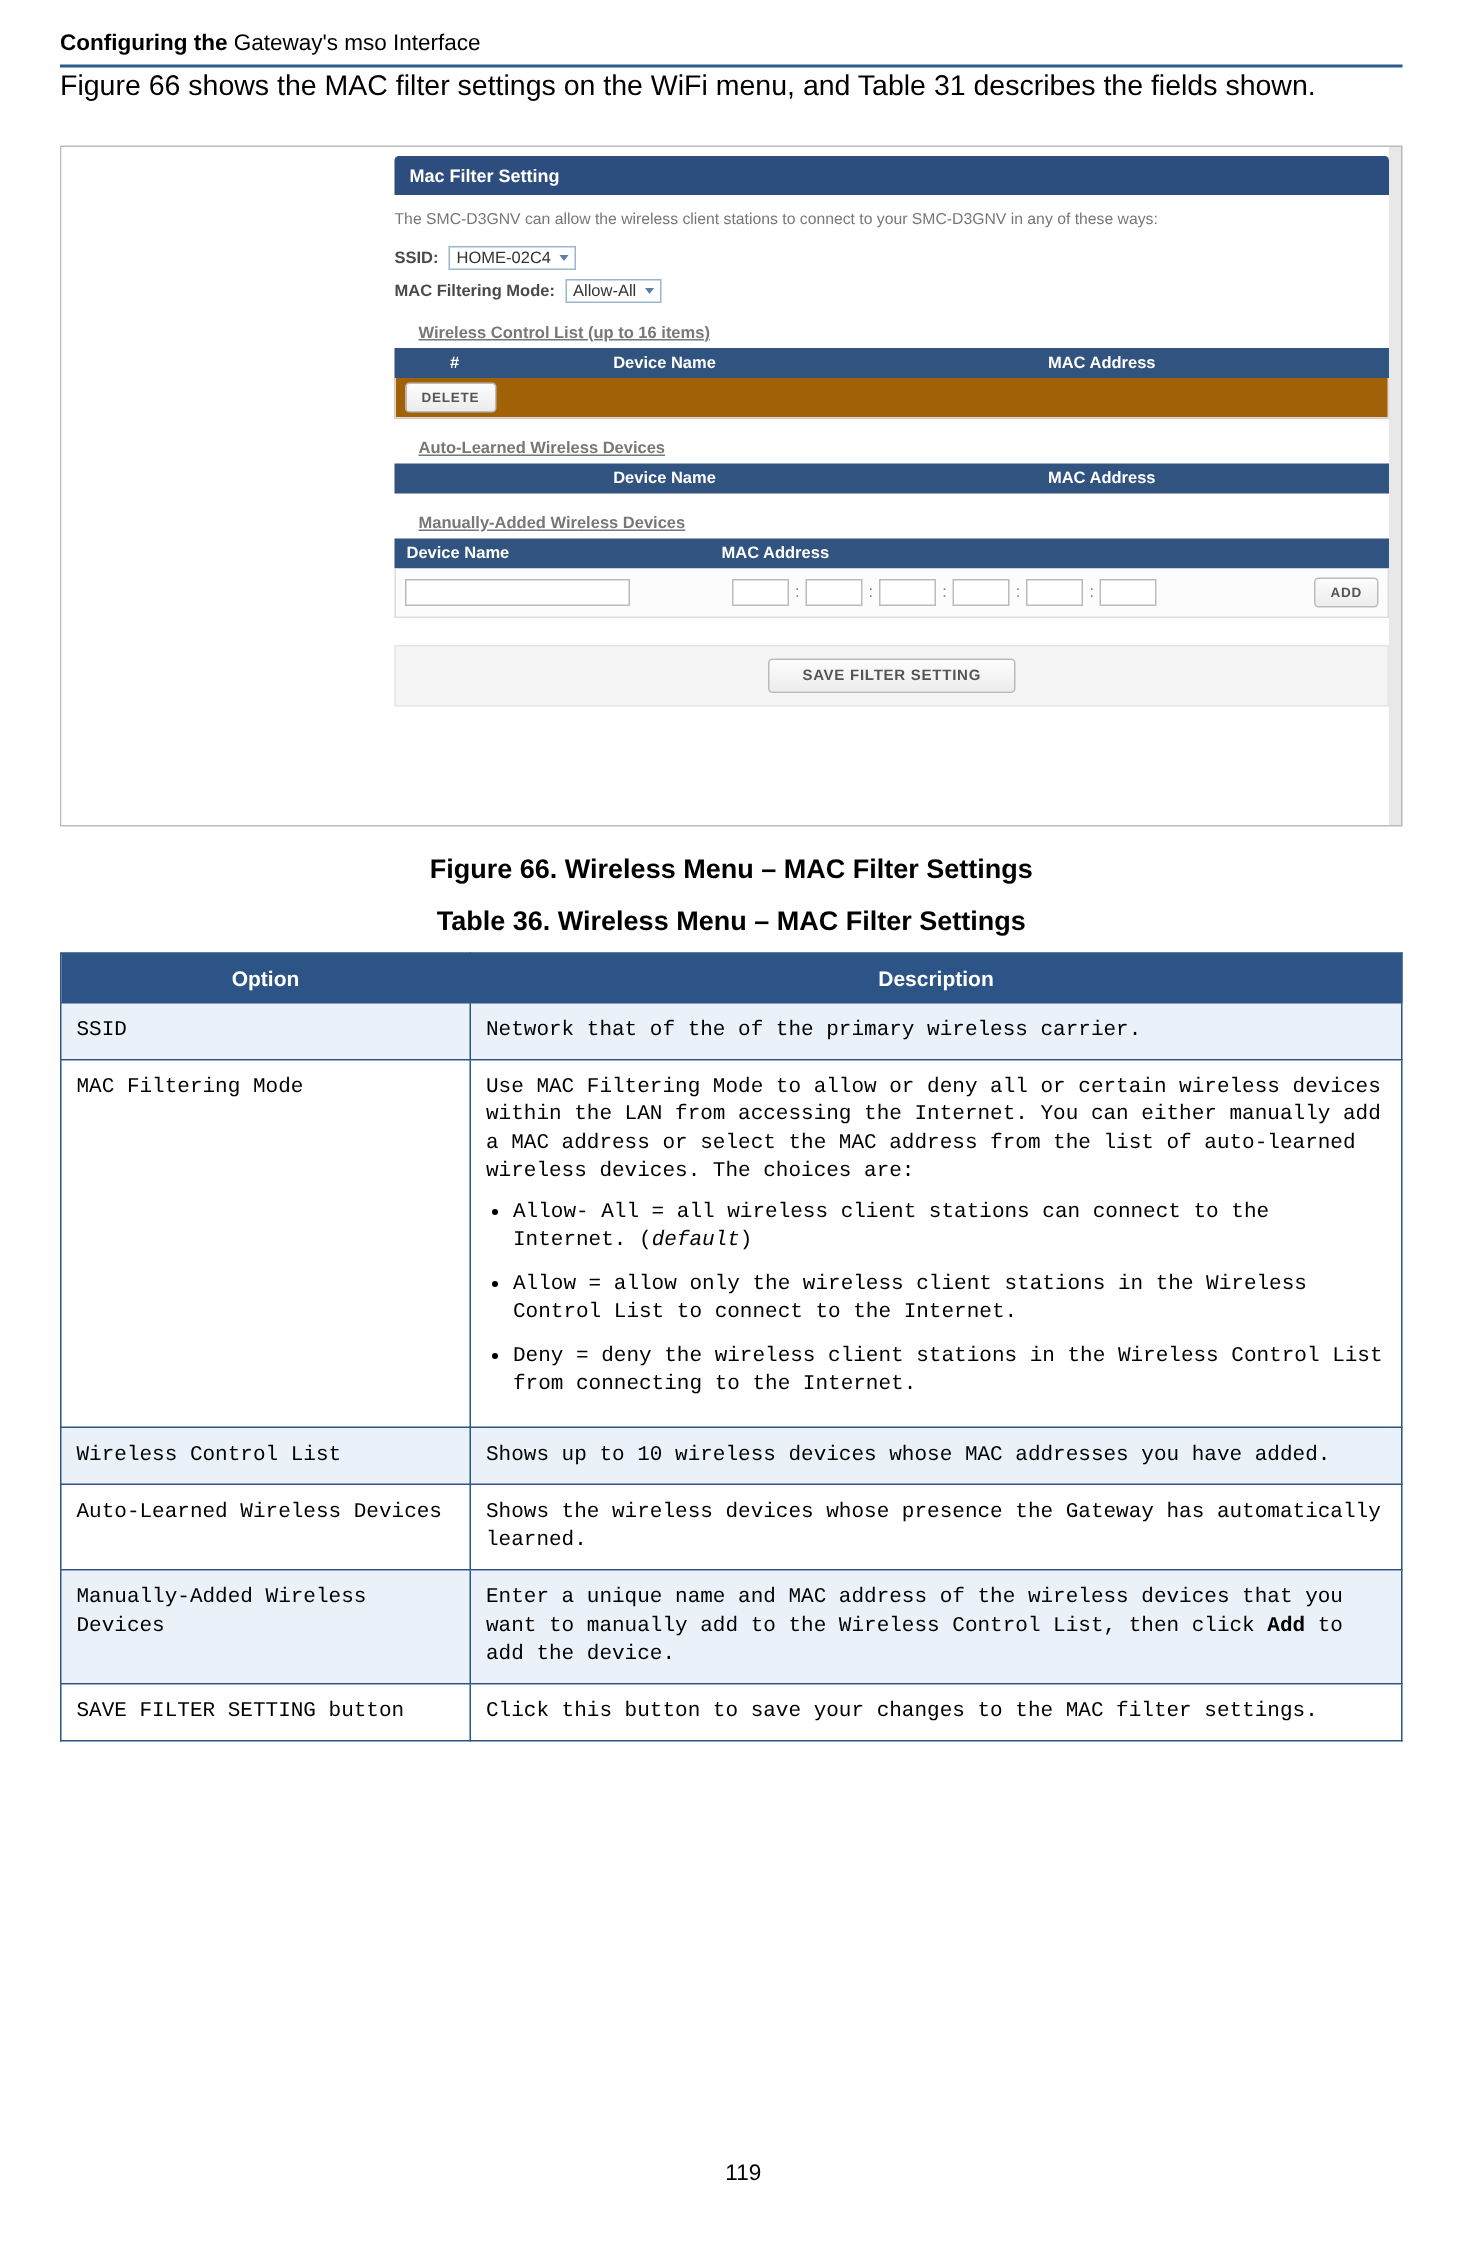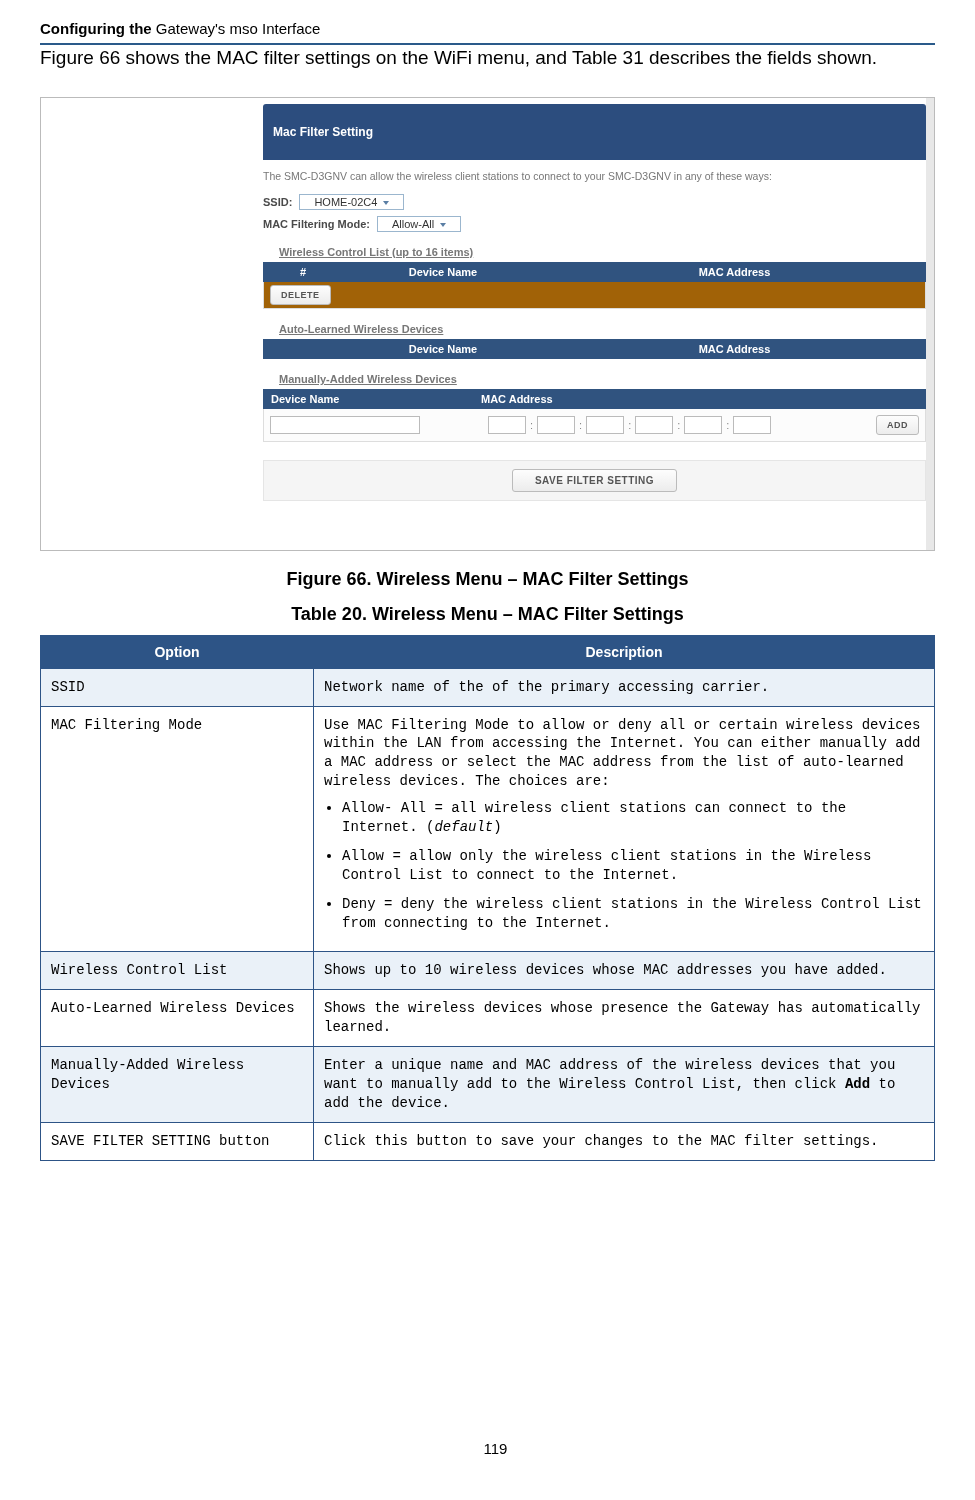--- a/index.html
+++ b/index.html
@@ -56,41 +56,41 @@
     position: absolute;
     left: 222px; right: 8px; top: 6px;
     font-family: Verdana, sans-serif;
     font-size: 11px;
   }
   .panel-title-bar {
     background: #2c4d7e;
     color: #fff;
     font-weight: bold;
     font-size: 12px;
-    padding: 21px 10px;
+    padding: 6px 10px;
     border-radius: 3px 3px 0 0;
   }
   .panel-descr {
     color: #777;
     font-size: 10.5px;
     margin: 10px 0 12px 0;
   }
   .panel-row { margin: 6px 0; }
   .panel-label {
     color: #4a4a4a;
     font-weight: bold;
     font-size: 11px;
   }
   .fake-select {
     display: inline-block;
     border: 1px solid #9bb6ce;
     background: #fff;
     color: #333;
     font-size: 11px;
-    padding: 1px 14px;
+    padding: 1px 4px;
     margin-left: 4px;
     position: relative;
   }
   .fake-select::after {
     content: "";
     display: inline-block;
     margin-left: 6px;
     width: 0; height: 0;
     border-left: 3px solid transparent;
     border-right: 3px solid transparent;
@@ -295,33 +295,33 @@
         <span class="btn">ADD</span>
       </div>
 
       <div class="save-row">
         <span class="btn" style="font-size:10px;padding:5px 22px;">SAVE FILTER SETTING</span>
       </div>
     </div>
   </div>
 
   <div class="fig-caption">Figure 66. Wireless Menu – MAC Filter Settings</div>
-  <div class="tbl-caption">Table 20. Wireless Menu – MAC Filter Settings</div>
+  <div class="tbl-caption">Table 36. Wireless Menu – MAC Filter Settings</div>
 
   <table class="desc-table">
     <thead>
       <tr>
         <th class="opt-col">Option</th>
         <th>Description</th>
       </tr>
     </thead>
     <tbody>
       <tr class="alt">
         <td>SSID</td>
-        <td>Network name of the of the primary accessing carrier.</td>
+        <td>Network that of the of the primary wireless carrier.</td>
       </tr>
       <tr>
         <td>MAC Filtering Mode</td>
         <td>
           <span>Use MAC Filtering Mode to allow or deny all or certain wireless devices within the LAN from accessing the Internet. You can either manually add a MAC address or select the MAC address from the list of auto-learned wireless devices. The choices are:</span>
           <ul>
             <li>
               <span>Allow- All = all wireless client stations can connect to the Internet. (</span><span class="italic">default</span><span>)</span>
             </li>
             <li>Allow = allow only the wireless client stations in the Wireless Control List to connect to the Internet.</li>

